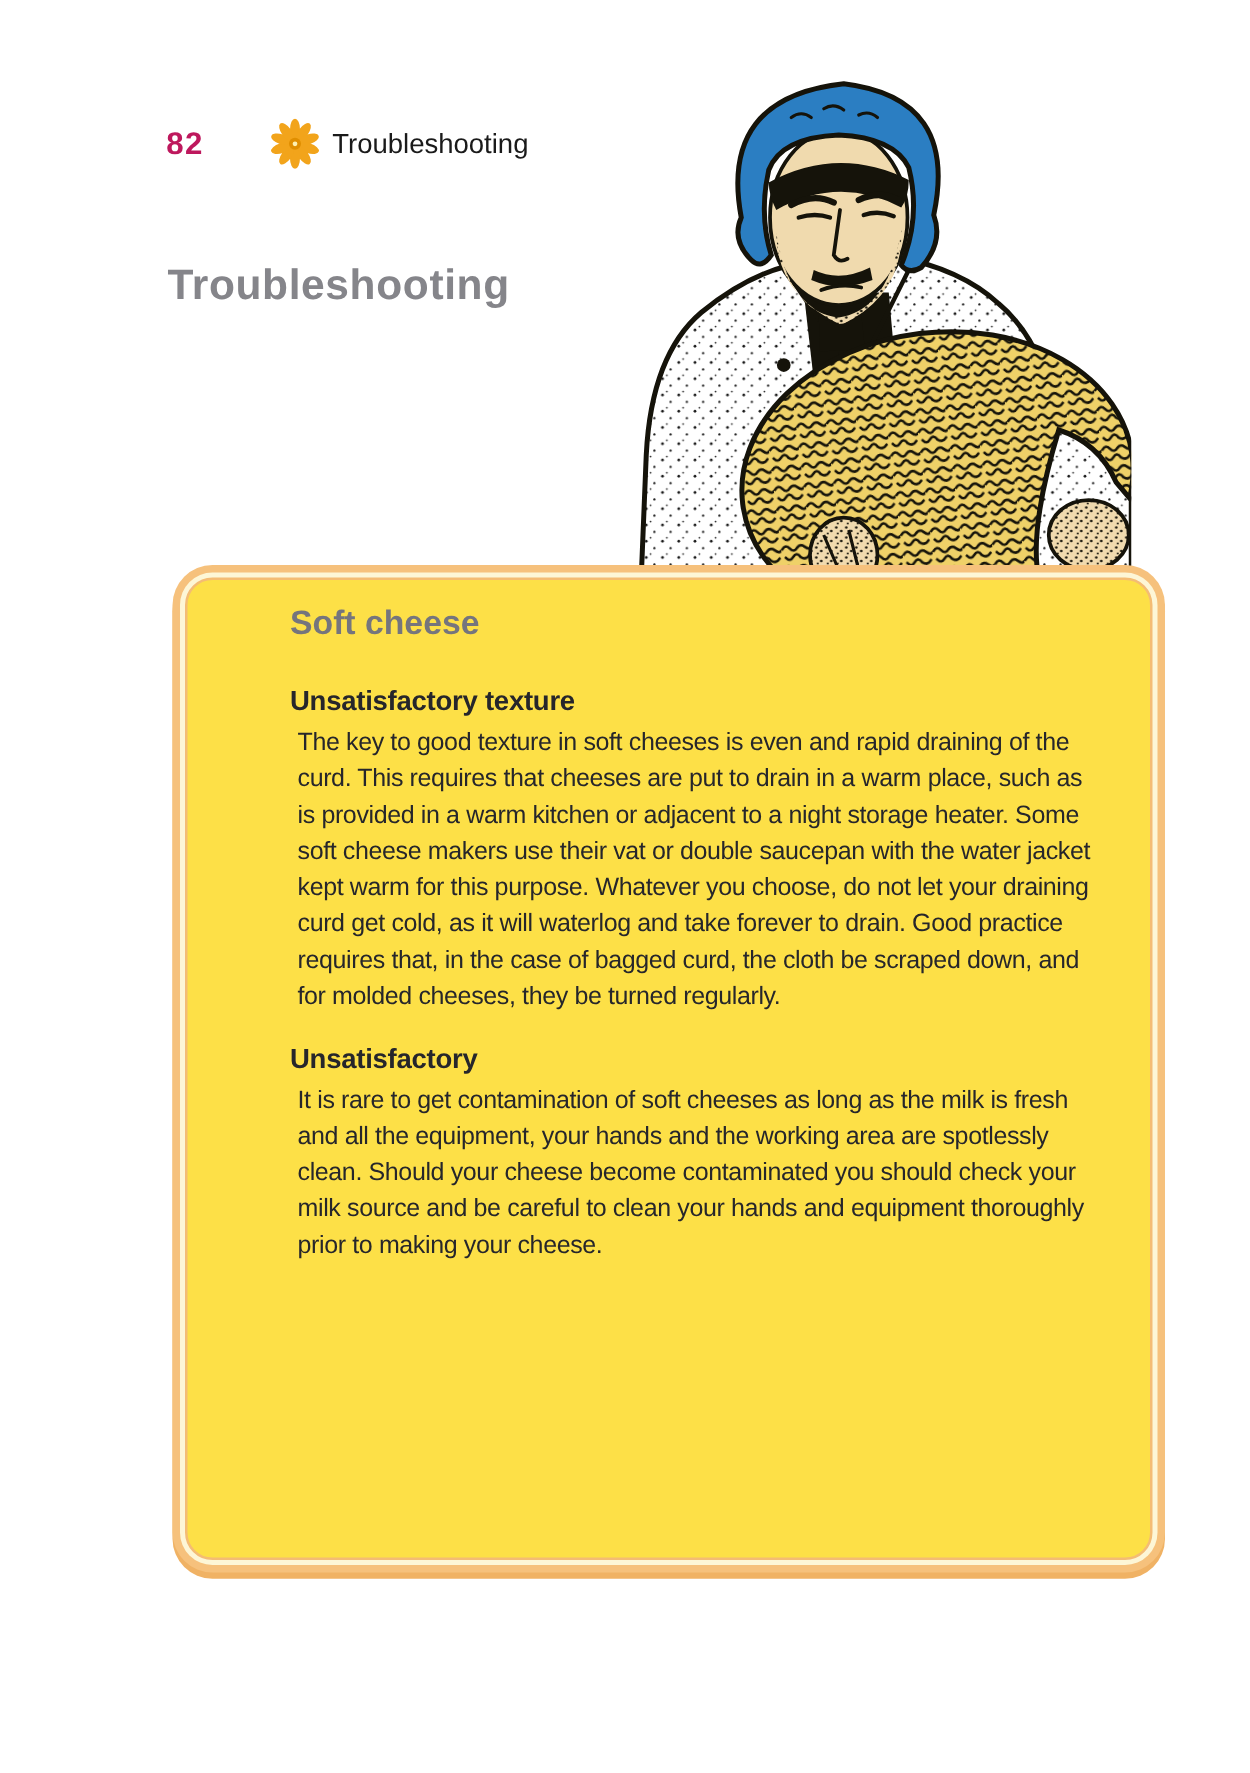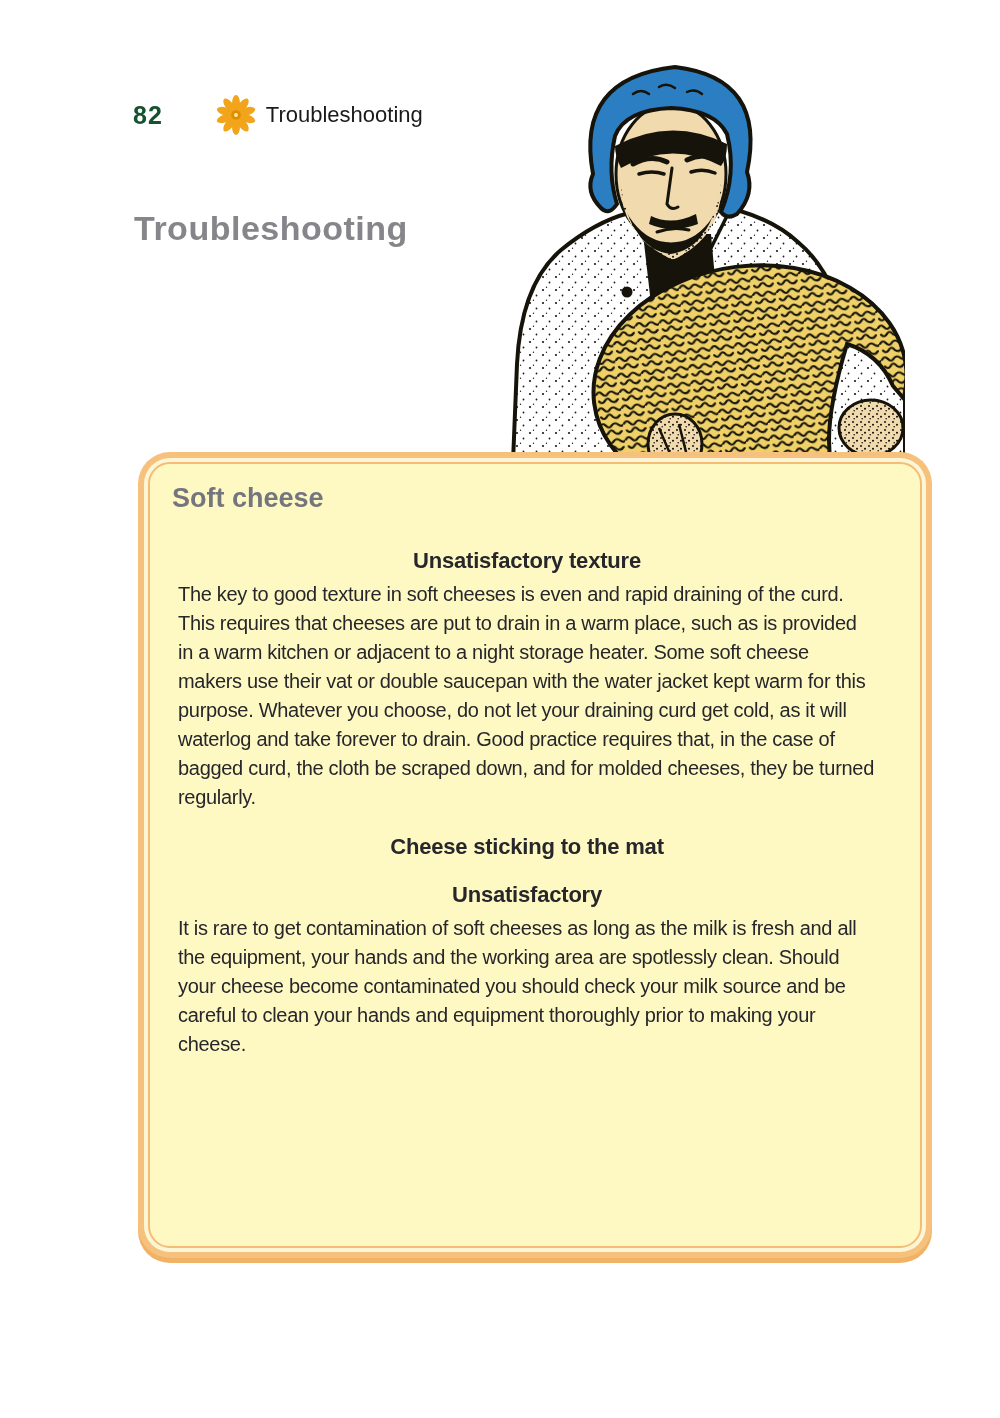--- a/index.html
+++ b/index.html
@@ -18,21 +18,21 @@
     position: absolute;
     left: 133px;
     top: 94px;
     display: flex;
     align-items: center;
     height: 42px;
   }
   .page-number {
     font-size: 25px;
     font-weight: bold;
-    color: #14532d;
+    color: #be185d;
     letter-spacing: 1px;
   }
   .flower {
     width: 42px;
     height: 42px;
     margin-left: 52px;
     flex: 0 0 auto;
   }
   .running-title {
     margin-left: 9px;
@@ -61,43 +61,42 @@
   }
 
   
   .panel {
     position: absolute;
     left: 148px;
     top: 462px;
     width: 774px;
     height: 786px;
     box-sizing: border-box;
-    background: #fef9c3;
+    background: #fde047;
     border: 2px solid #F4BC74;
     border-radius: 22px;
     box-shadow:
       0 0 0 4px #FDF6D6,
       0 0 0 10px #F6C17C,
       0 5px 0 10px #F0B264;
-    padding: 19px 38px 0 22px;
+    padding: 19px 38px 0 82px;
   }
   .panel-title {
     font-size: 27px;
     font-weight: bold;
     color: #75757D;
     margin: 0 0 34px 0;
   }
   .section { margin-bottom: 22px; }
   .section-heading {
     font-size: 22px;
     font-weight: bold;
     color: #26262B;
     margin: 0 0 4px 0;
     letter-spacing: -0.2px;
-    text-align: center;
   }
   .section-body {
     font-size: 20px;
     line-height: 29px;
     color: #26262B;
     margin: 6px;
     letter-spacing: -0.3px;
   }
 </style>
 </head>
@@ -190,21 +189,20 @@
 
   <div class="panel">
     <h2 class="panel-title">Soft cheese</h2>
 
     <div class="section">
       <h3 class="section-heading">Unsatisfactory texture</h3>
       <p class="section-body">The key to good texture in soft cheeses is even and rapid draining of the curd. This requires that cheeses are put to drain in a warm place, such as is provided in a warm kitchen or adjacent to a night storage heater. Some soft cheese makers use their vat or double saucepan with the water jacket kept warm for this purpose. Whatever you choose, do not let your draining curd get cold, as it will waterlog and take forever to drain. Good practice requires that, in the case of bagged curd, the cloth be scraped down, and for molded cheeses, they be turned regularly.</p>
     </div>
 
     <div class="section">
-      <h3 class="section-heading">Cheese sticking to the mat</h3>
     </div>
 
     <div class="section">
       <h3 class="section-heading">Unsatisfactory</h3>
       <p class="section-body">It is rare to get contamination of soft cheeses as long as the milk is fresh and all the equipment, your hands and the working area are spotlessly clean. Should your cheese become contaminated you should check your milk source and be careful to clean your hands and equipment thoroughly prior to making your cheese.</p>
     </div>
   </div>
 
 </div>
 

